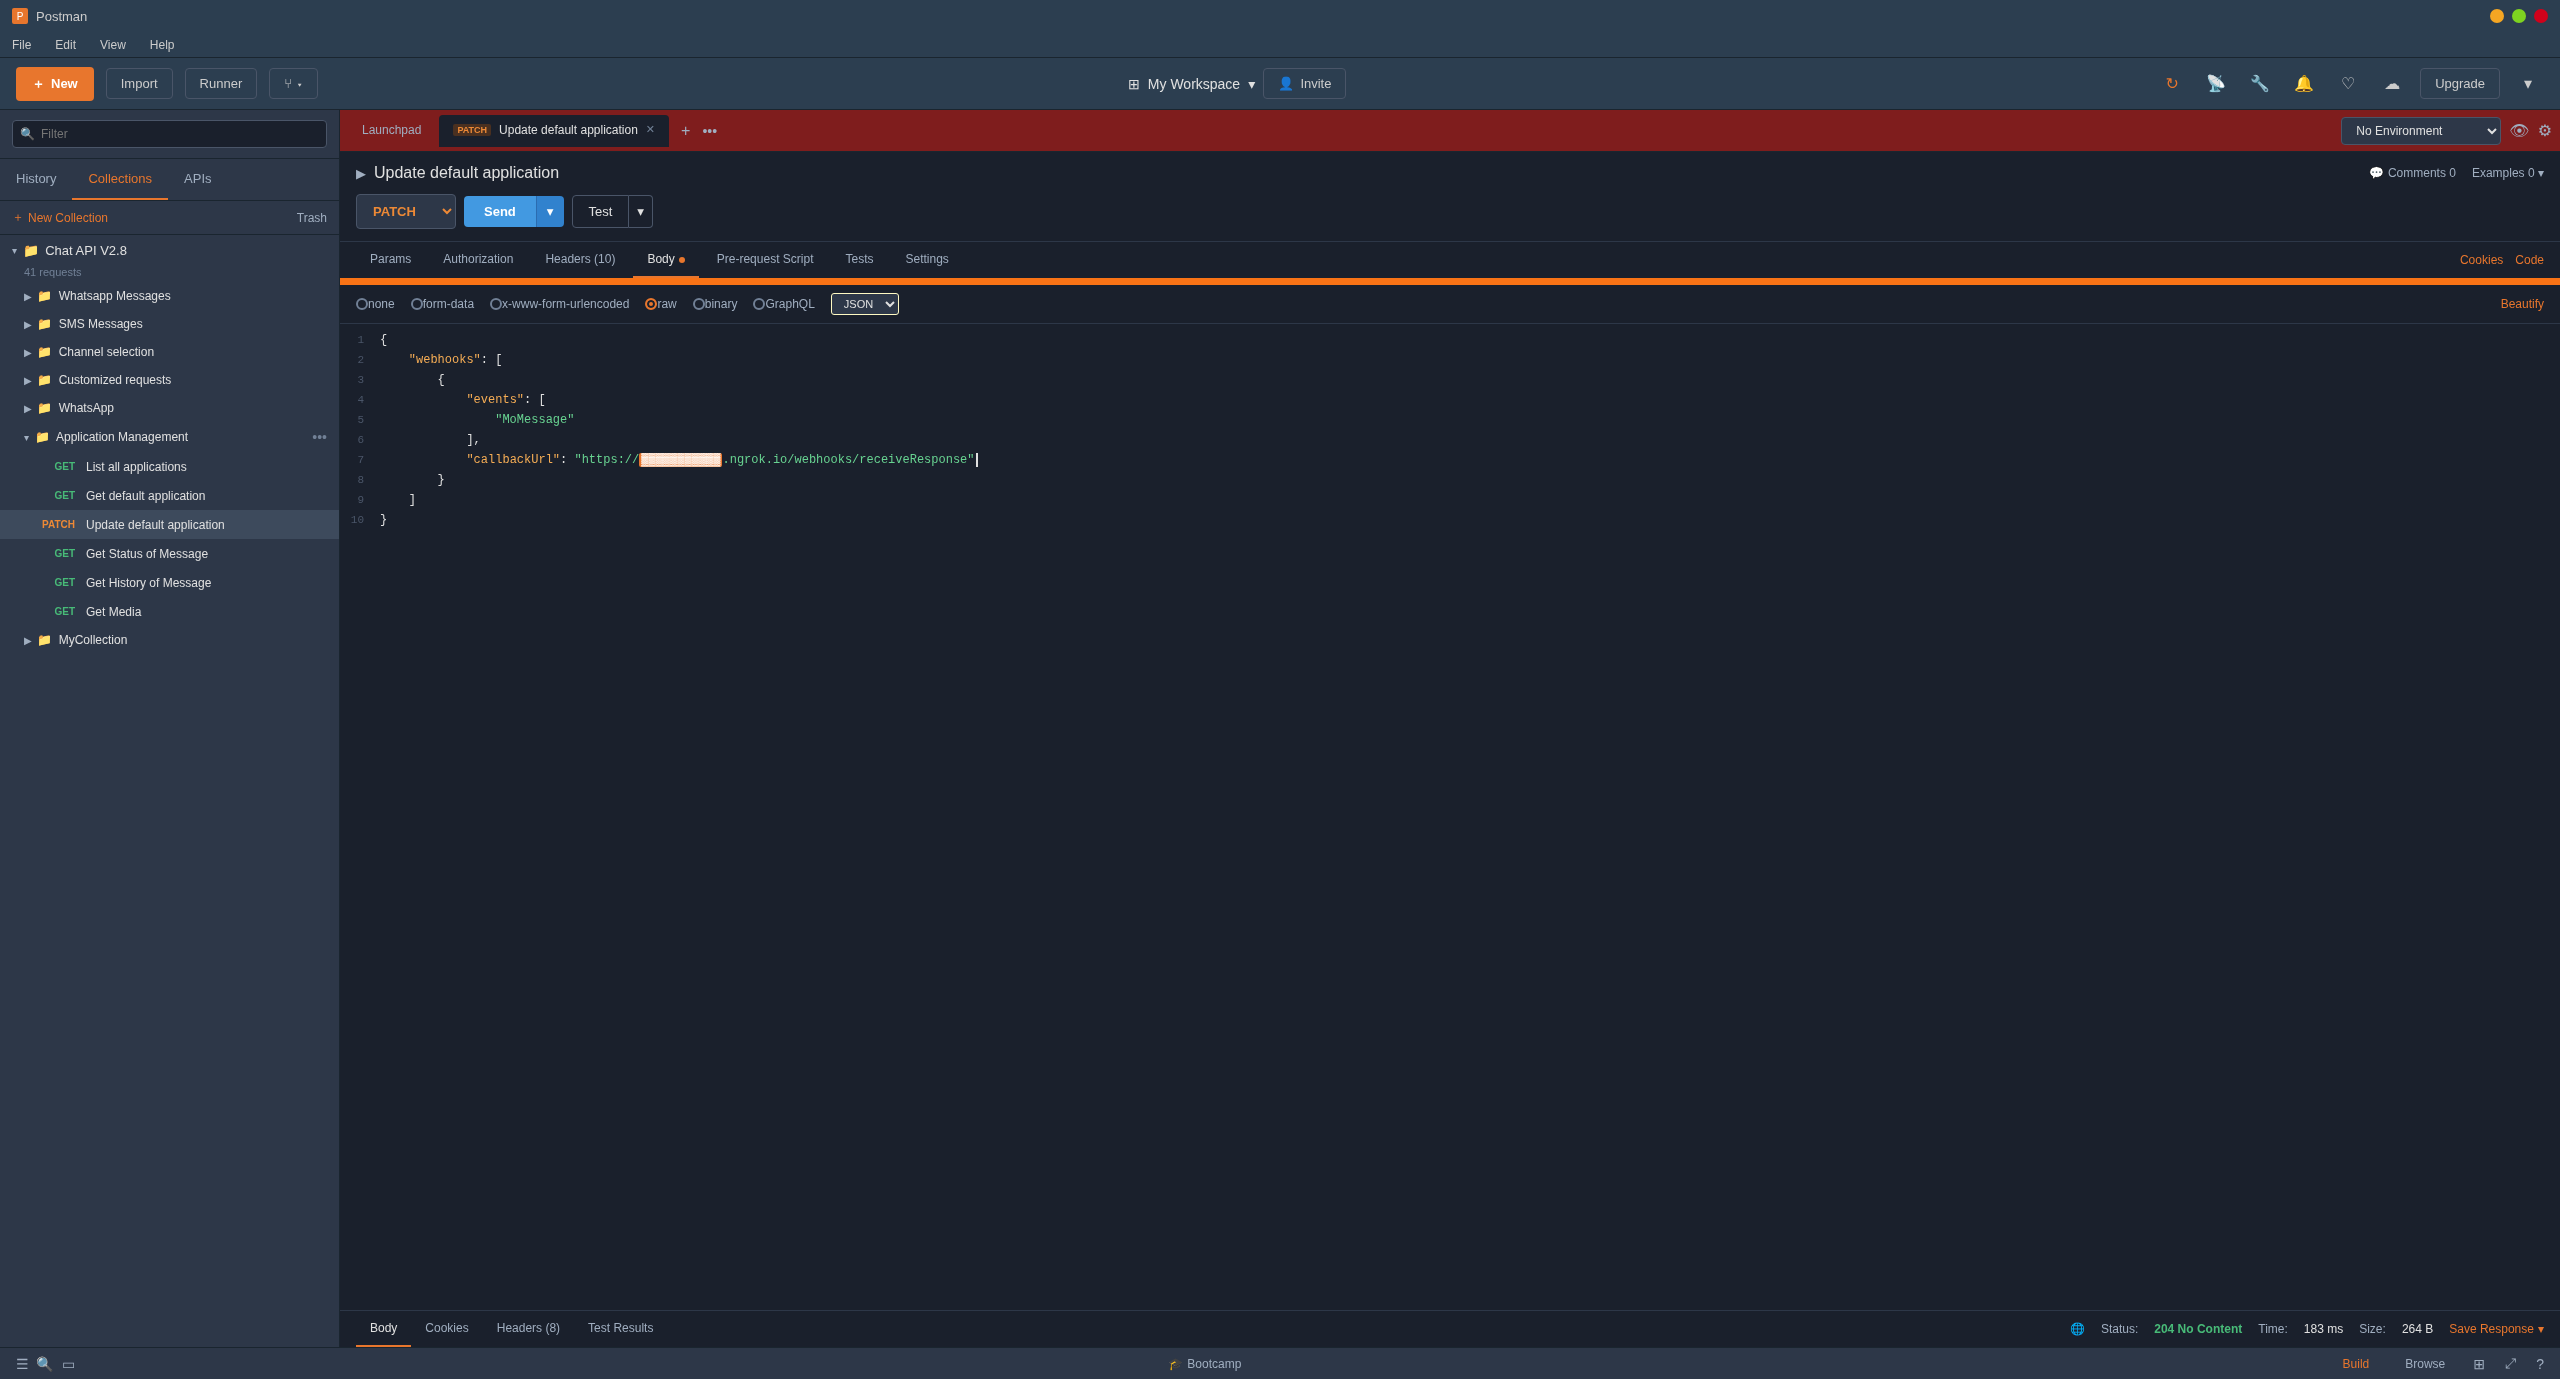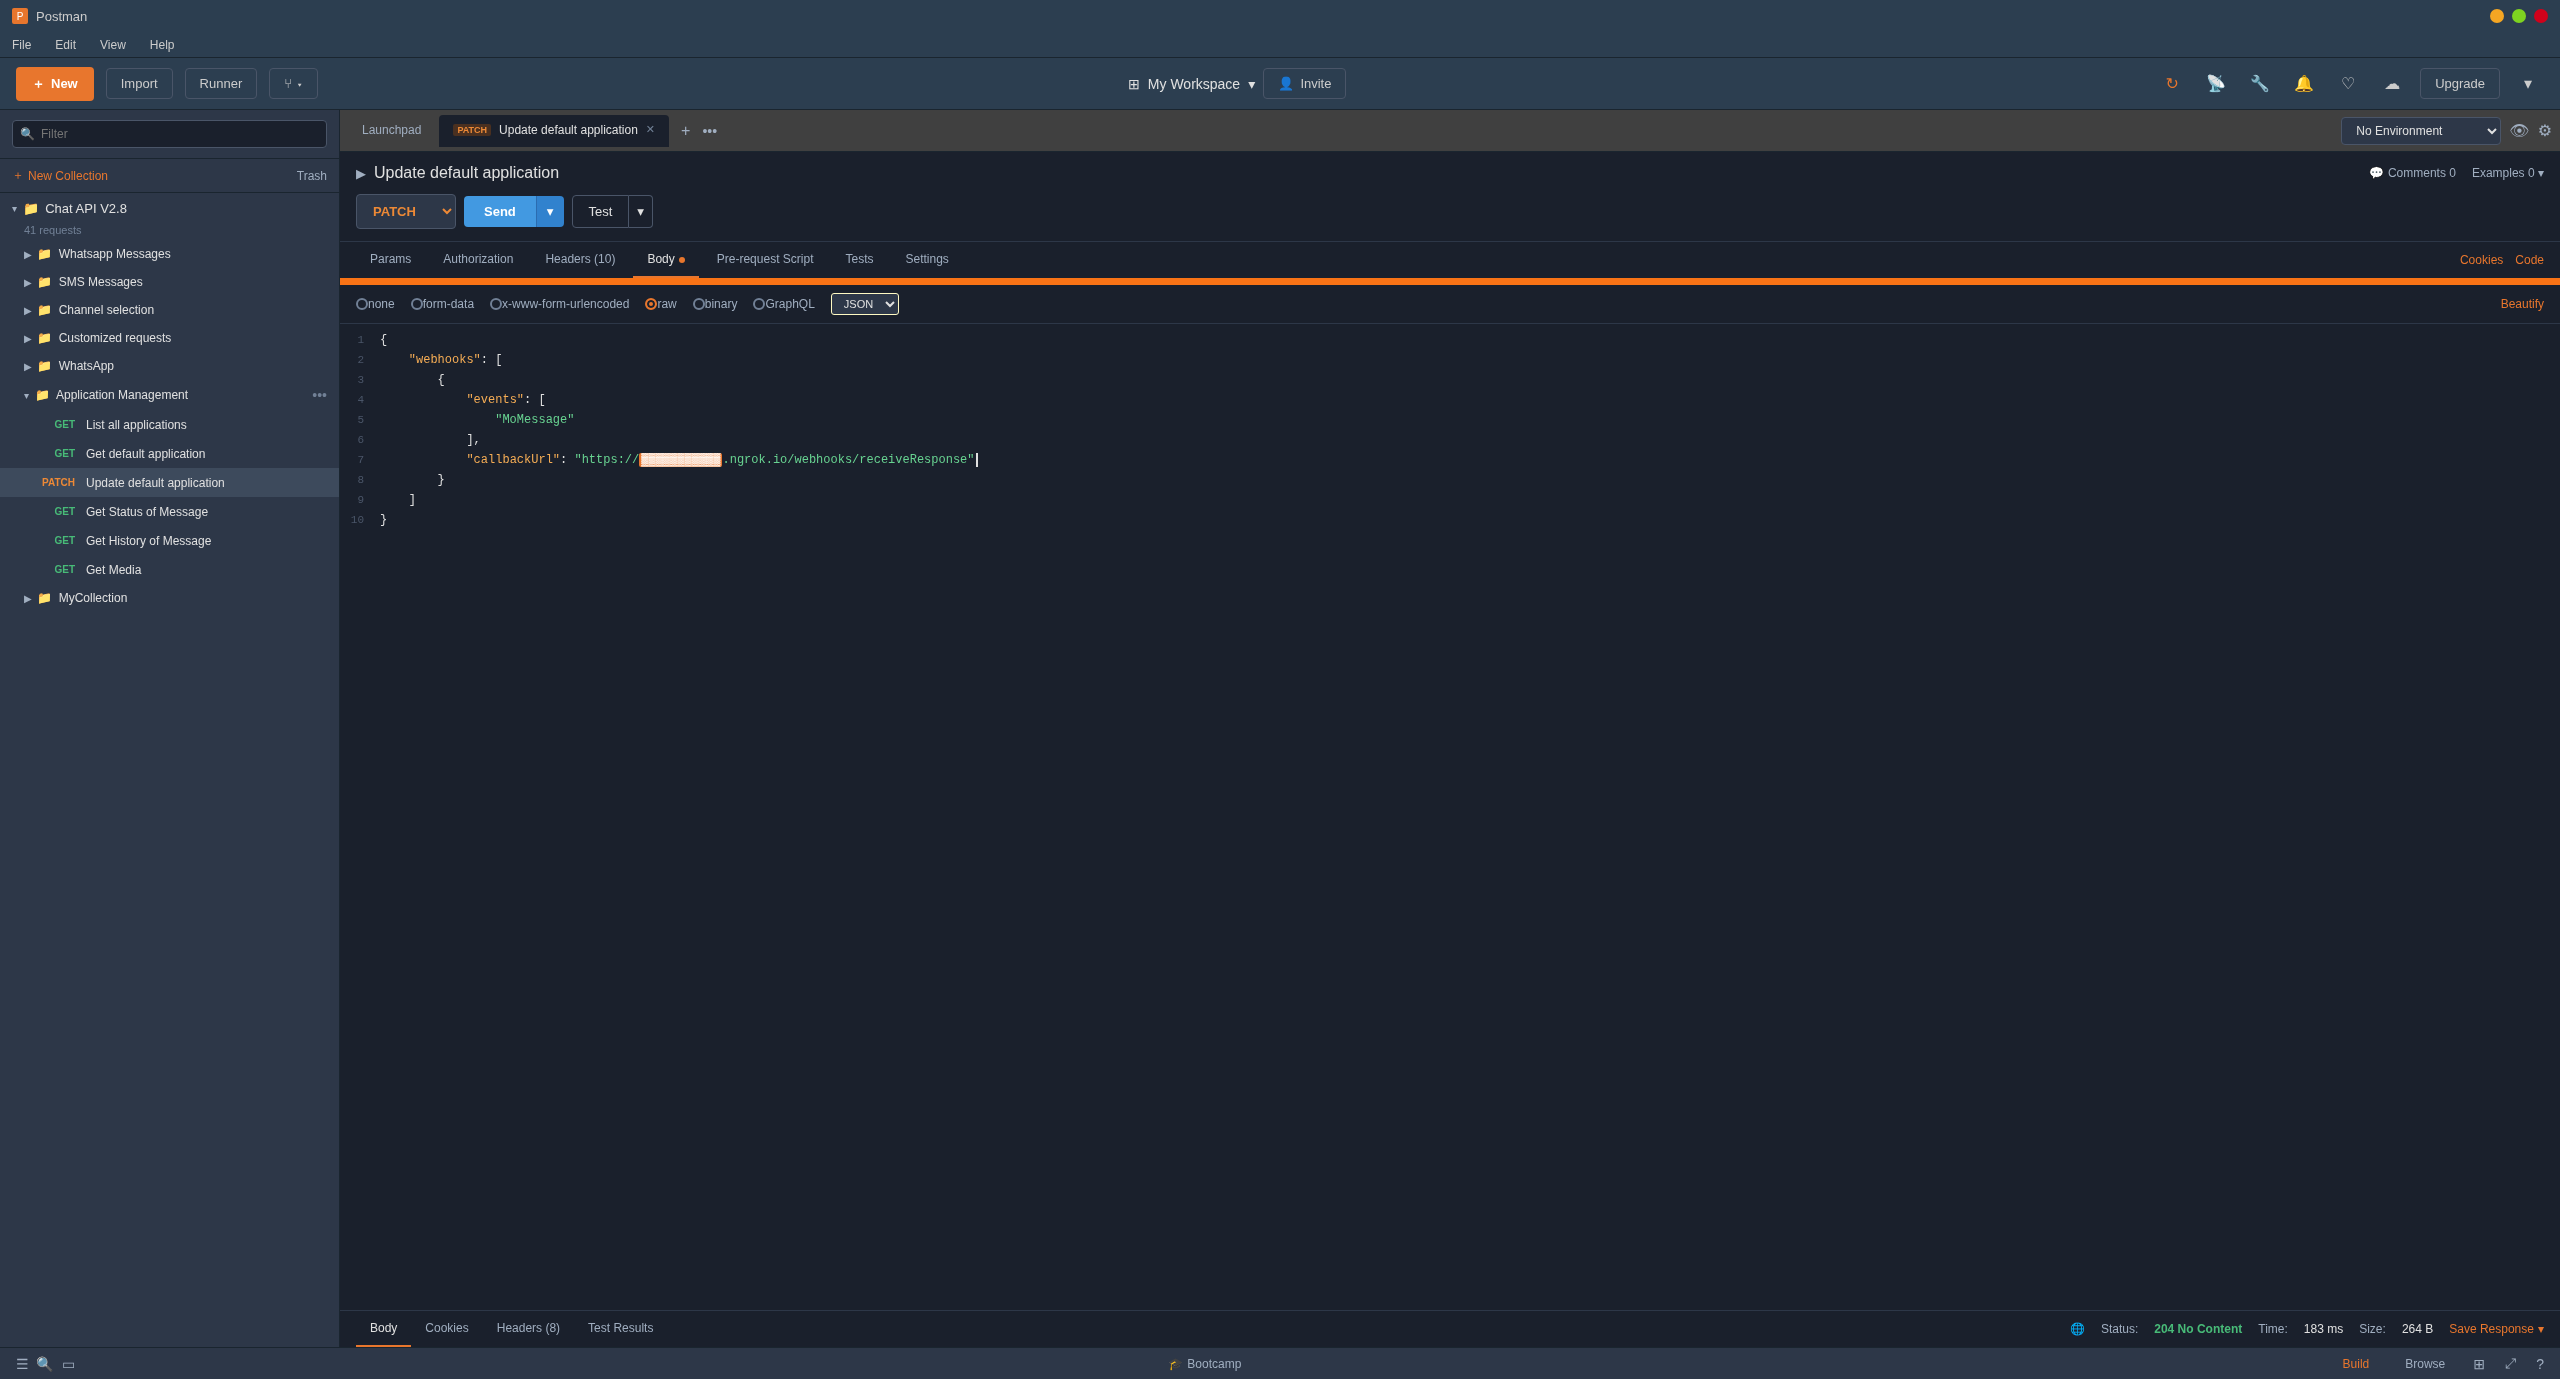--- a/index.html
+++ b/index.html
@@ -218,21 +218,21 @@
       display: flex;
       flex-direction: column;
       background: #1a202c;
       overflow: hidden;
     }
 
     
     .tabs-bar {
       display: flex;
       align-items: center;
-      background: #404040;
+      background: #7f1d1d;
       border-bottom: 1px solid #1a252f;
       padding: 0 8px;
       gap: 4px;
       min-height: 42px;
       flex-shrink: 0;
     }
     .tab-item {
       display: flex;
       align-items: center;
       gap: 8px;
@@ -525,20 +525,25 @@
 
   <div class="sidebar">
 
     <div class="sidebar-search">
       <div class="search-wrapper">
         <span class="search-icon">🔍</span>
         <input class="search-input" type="text" placeholder="Filter" style="">
       </div>
     </div>
 
+    <div class="sidebar-tabs">
+      <div class="sidebar-tab">History</div>
+      <div class="sidebar-tab active">Collections</div>
+      <div class="sidebar-tab">APIs</div>
+    </div>
 
     <div class="sidebar-actions">
       <button class="new-collection-btn">
         <span>＋</span>
         <span>New Collection</span>
       </button>
       <button class="trash-btn">Trash</button>
     </div>
 
     <div class="sidebar-content">

